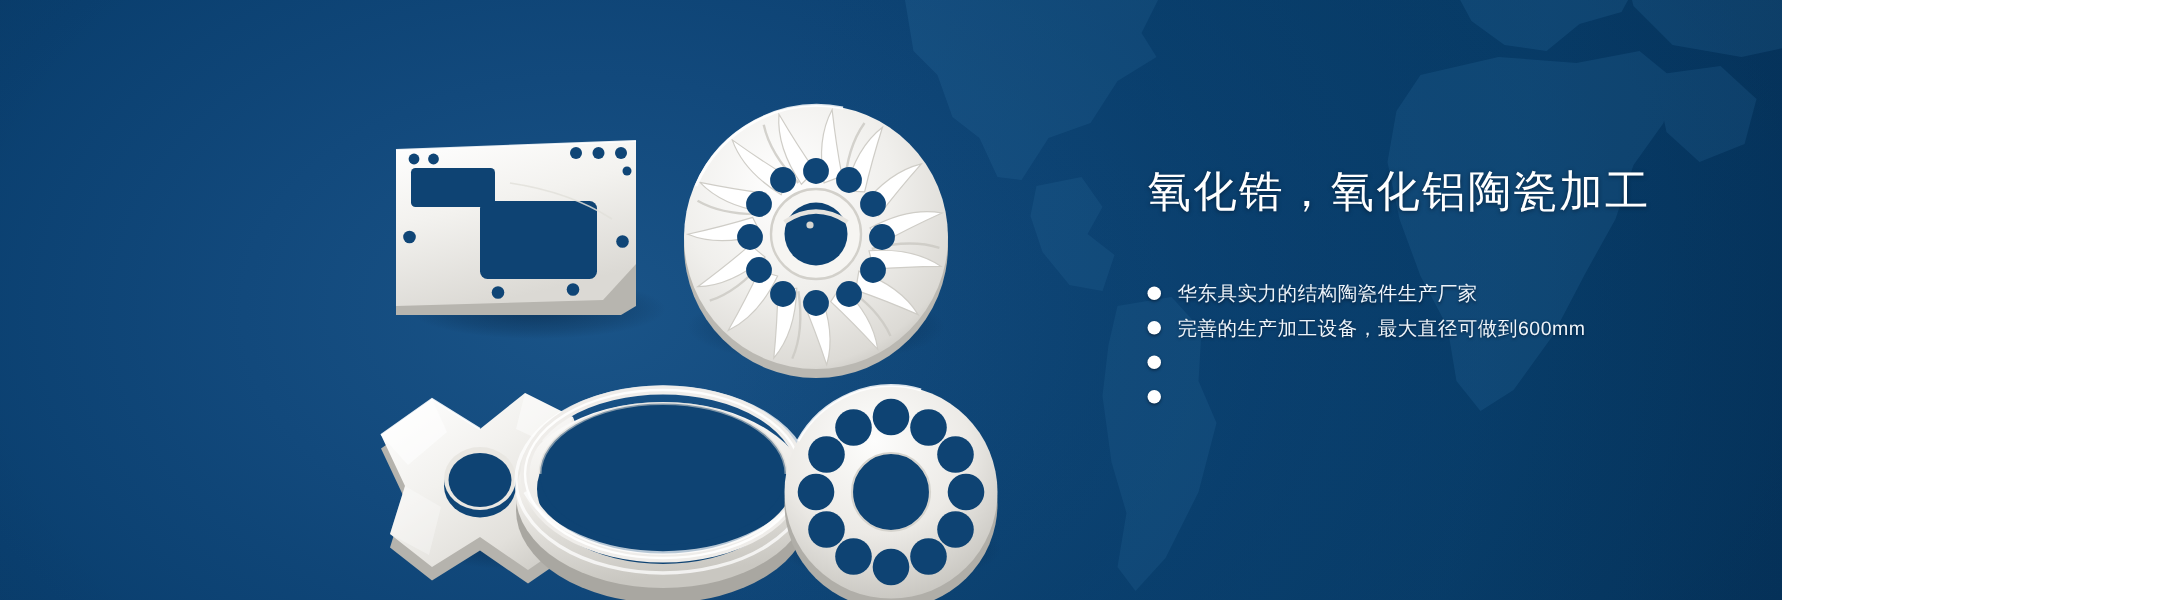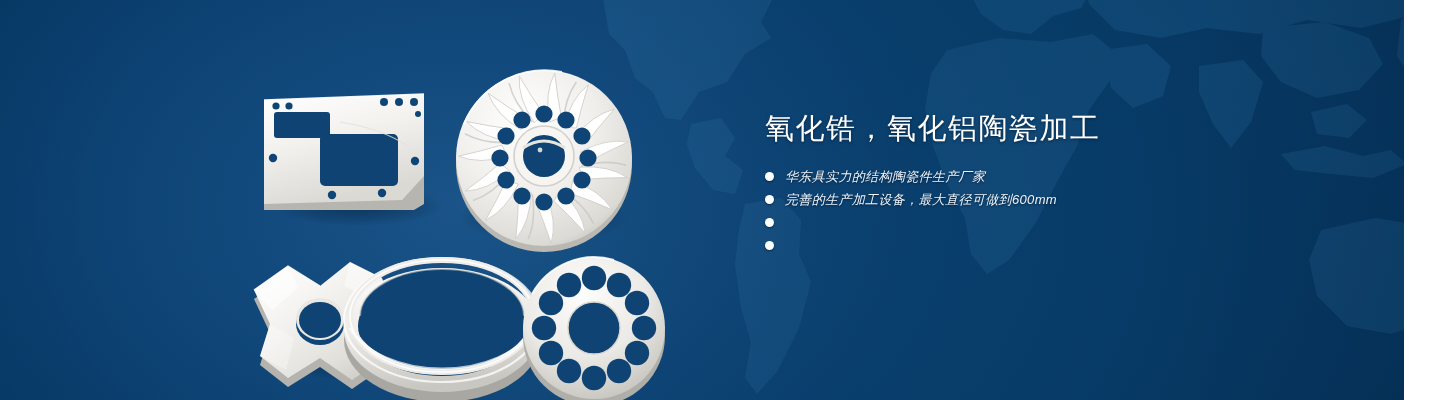--- a/index.html
+++ b/index.html
@@ -4,21 +4,21 @@
 <style>
   * { margin:0; padding:0; box-sizing:border-box; }
   html, body {
     width:1440px; height:400px;
     overflow:hidden;
     font-family:"Liberation Sans", sans-serif;
   }
 
   #banner {
     position:relative;
-    width:1404px; height:400px;
+    width:1188px; height:400px;
     background:#7f1d1d;
     overflow:hidden;
   }
 
   
   .bg-base {
     position:absolute; inset:0;
     background:
       radial-gradient(ellipse 820px 560px at 33% 52%, #1a5488 0%, #12497c 28%, #0a3f6f 55%, #073a66 78%, #05345e 100%);
   }
@@ -60,21 +60,21 @@
   }
   .headline {
     color:#ffffff;
     font-size:29px;
     line-height:40px;
     letter-spacing:1.5px;
     font-weight:400;
     text-shadow:0 1px 3px rgba(0,12,28,0.55);
     white-space:nowrap;
   }
-  .bullets { margin-top:17px;font-style:italic; }
+  .bullets { margin-top:36px; }
   .bullet {
     display:flex;
     align-items:center;
     height:23px;
   }
   .bullet .dot {
     width:9px; height:9px;
     border-radius:50%;
     background:#ffffff;
     flex:0 0 auto;

